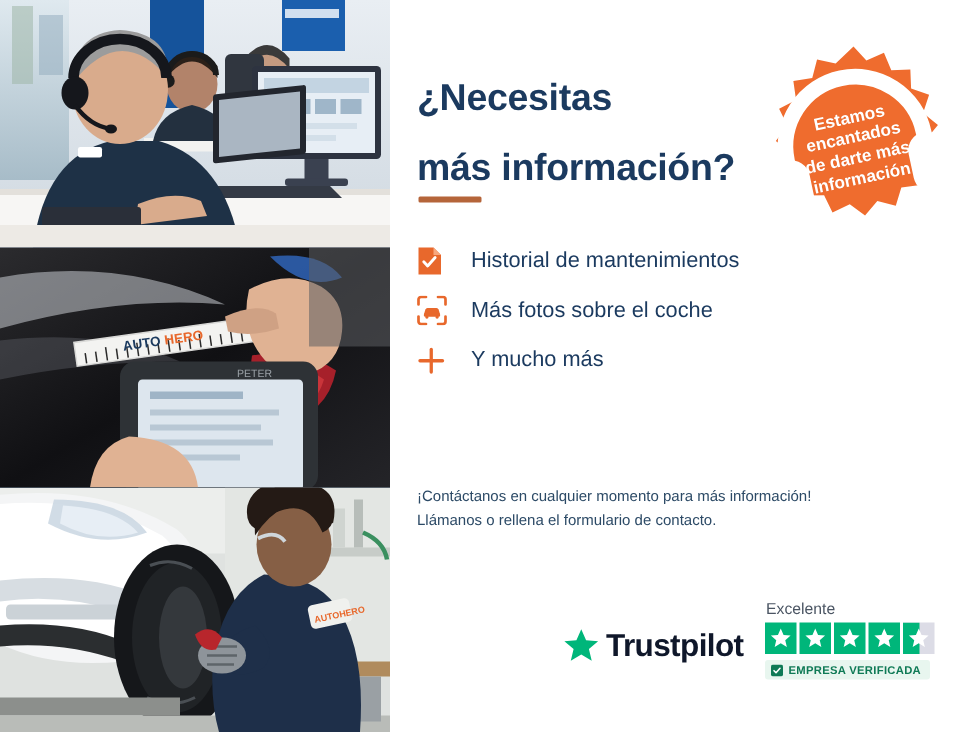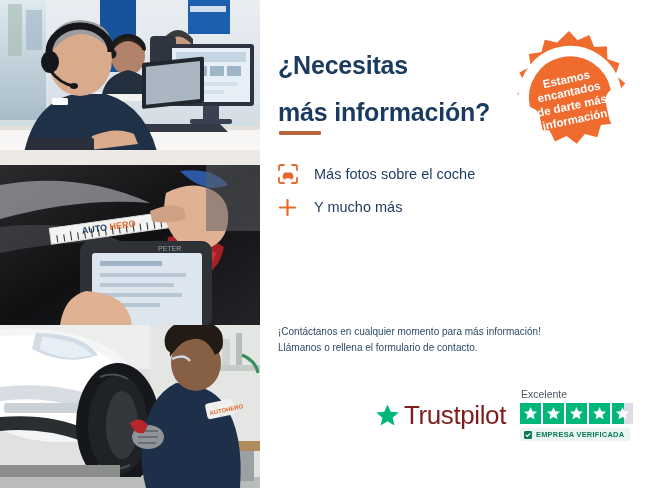--- a/index.html
+++ b/index.html
@@ -123,27 +123,27 @@
   .para span{display:block;white-space:nowrap;}
 
   
   .tp{
     position:absolute;
     left:115px;top:388px;
     display:flex;align-items:flex-end;gap:14px;
   }
   .tp-logo{display:flex;align-items:center;gap:4px;padding-bottom:10px;}
   .tp-logo .tp-name{
-    font-size:26px;font-weight:normal;color:#7f1d1d;
+    font-size:21px;font-weight:bold;color:#0f172a;
     letter-spacing:-0.4px;
   }
   .tp-right{display:flex;flex-direction:column;align-items:flex-start;}
   .tp-excelente{
     font-size:10.5px;color:#4b5563;
-    margin-bottom:3px;margin-left:1px;
+    margin-bottom:3px;margin-left:1px;margin-top:12px;
   }
   .tp-stars{display:flex;gap:2px;}
   .tp-star{
     width:21px;height:21px;
     background:#00b67a;
     display:flex;align-items:center;justify-content:center;
     position:relative;overflow:hidden;
   }
   .tp-star.half{background:#dcdce6;}
   .tp-star.half .fillhalf{
@@ -374,20 +374,30 @@
         </svg>
         <span>Estamos</span>
         <span>encantados</span>
         <span>de darte más</span>
         <span>información</span>
       </div>
     </div>
 
     <div class="features">
 
+      <div class="feature">
+        <span class="ficon">
+          <svg width="17" height="20" viewBox="0 0 17 20">
+            <path d="M1 1 h10 l5 5 v13 H1 z" fill="#e8682c"></path>
+            <path d="M11 1 v5 h5 z" fill="#f7a77e"></path>
+            <path d="M4.5 10.5 l2.6 2.8 5 -5.6" fill="none" stroke="#ffffff" stroke-width="1.9" stroke-linecap="round" stroke-linejoin="round"></path>
+          </svg>
+        </span>
+        <span class="flabel">Historial de mantenimientos</span>
+      </div>
 
 
 
       <div class="feature">
         <span class="ficon">
           <svg width="20" height="20" viewBox="0 0 20 20">
             <g fill="none" stroke="#e8682c" stroke-width="1.8" stroke-linecap="round">
               <path d="M1 6 V2.6 A1.6 1.6 0 0 1 2.6 1 H6"></path>
               <path d="M14 1 h3.4 A1.6 1.6 0 0 1 19 2.6 V6"></path>
               <path d="M19 14 v3.4 A1.6 1.6 0 0 1 17.4 19 H14"></path>

